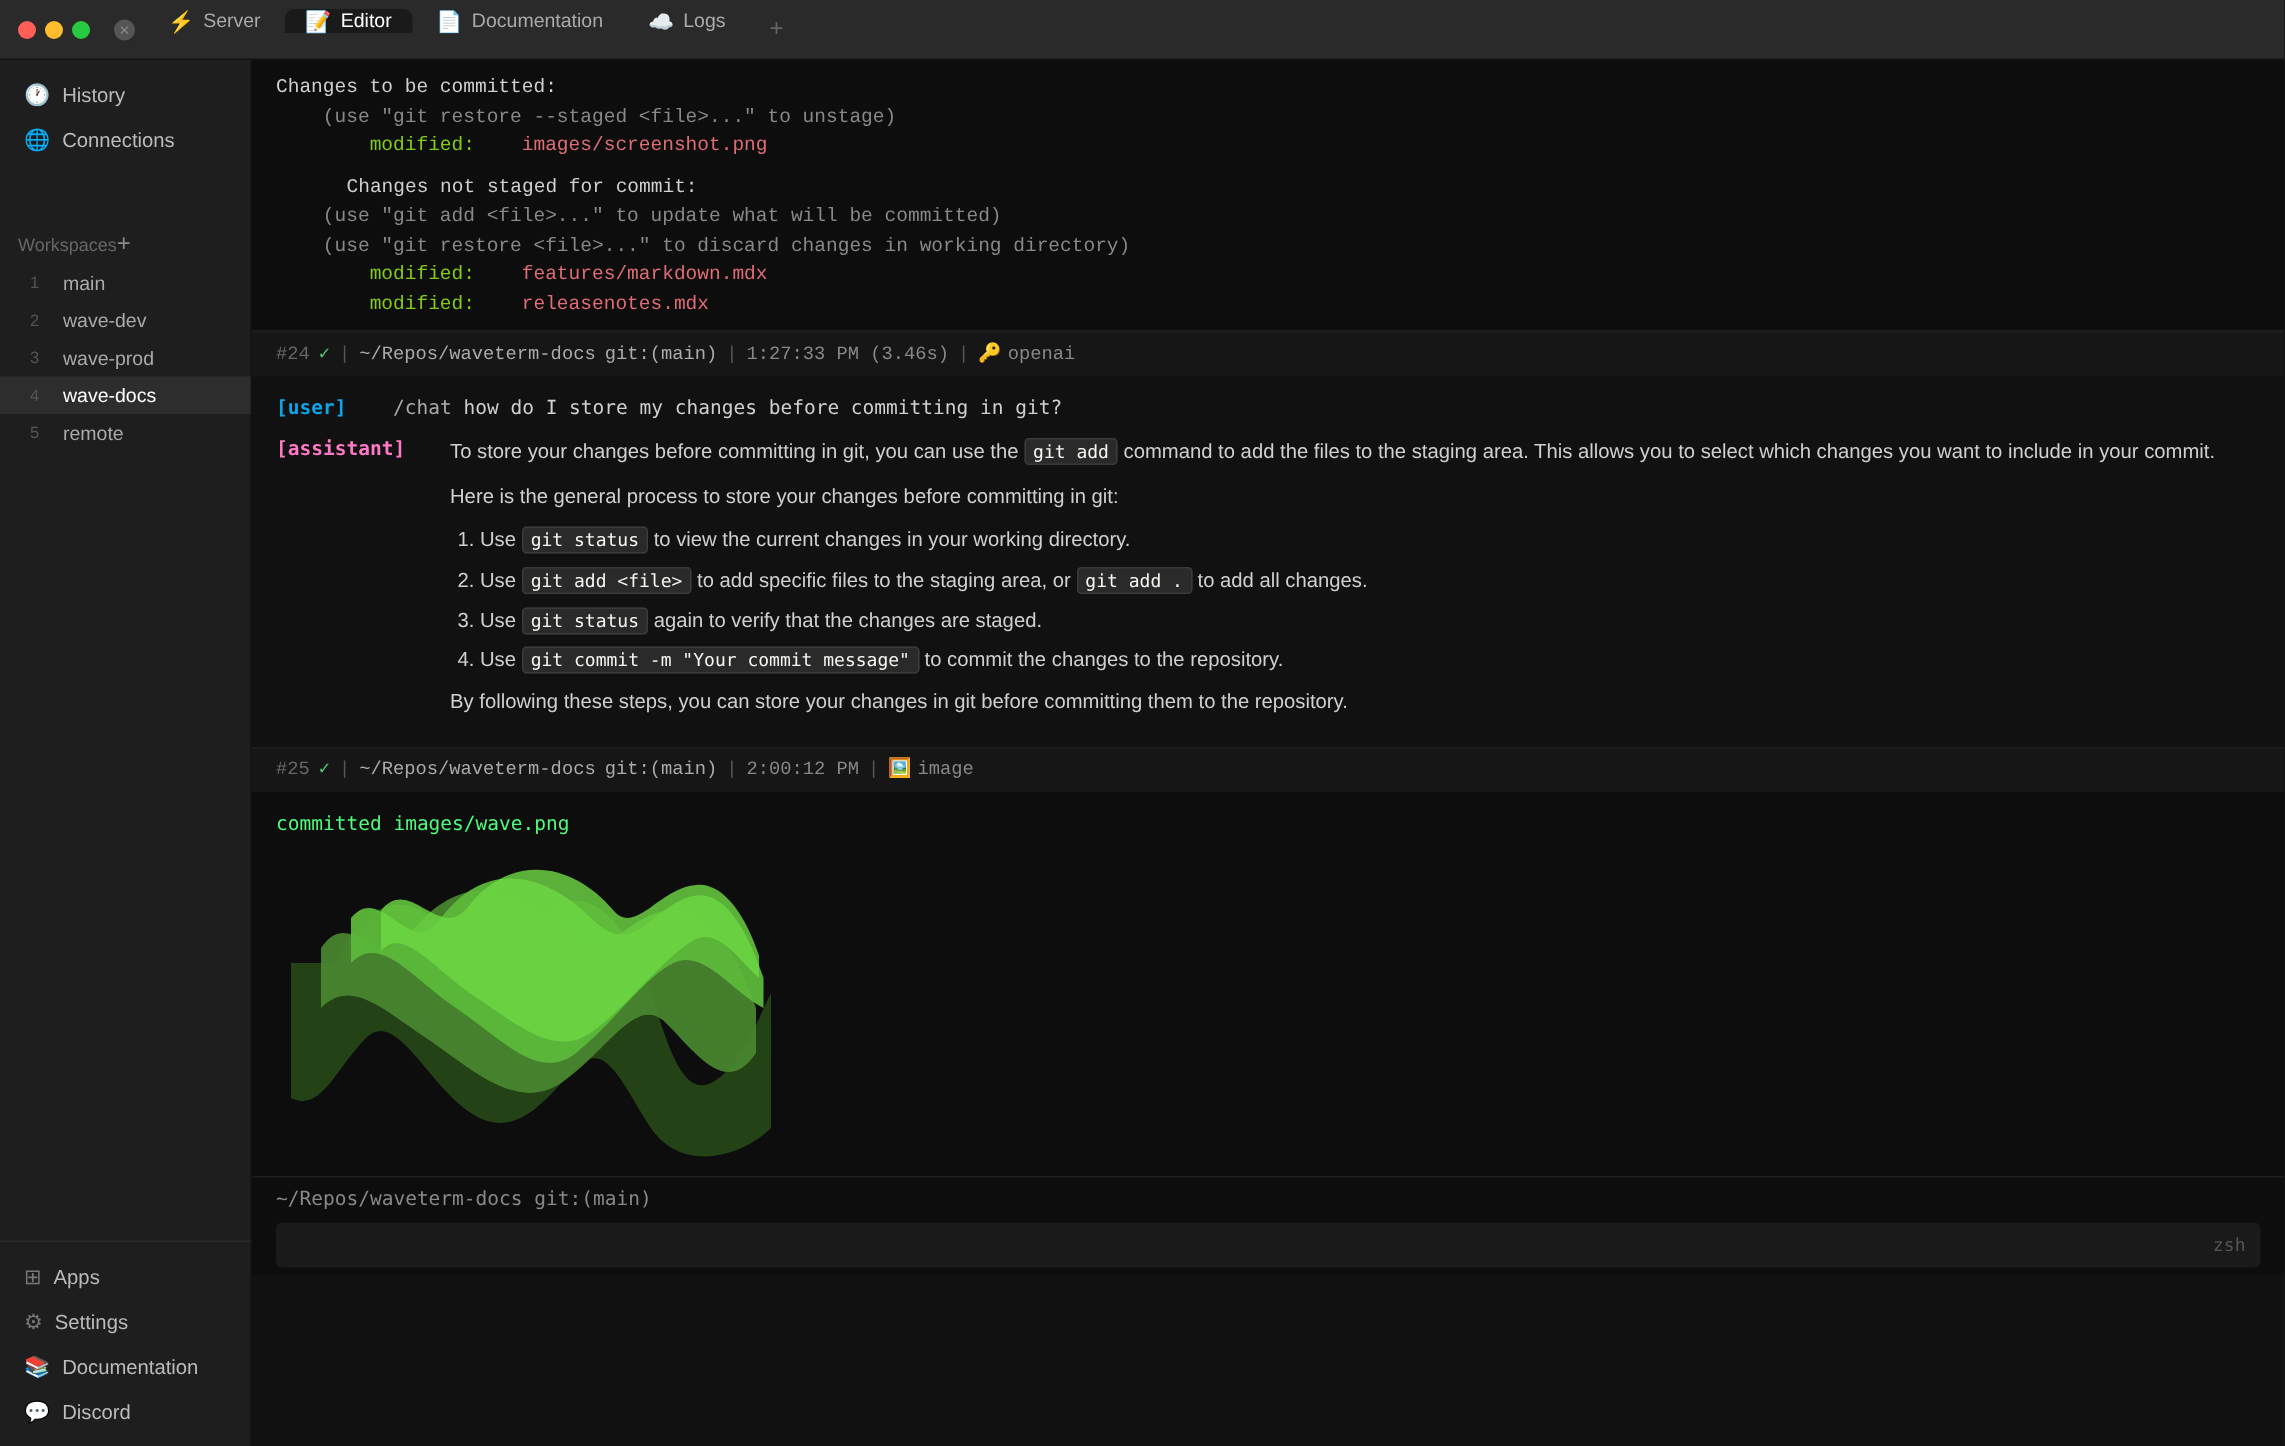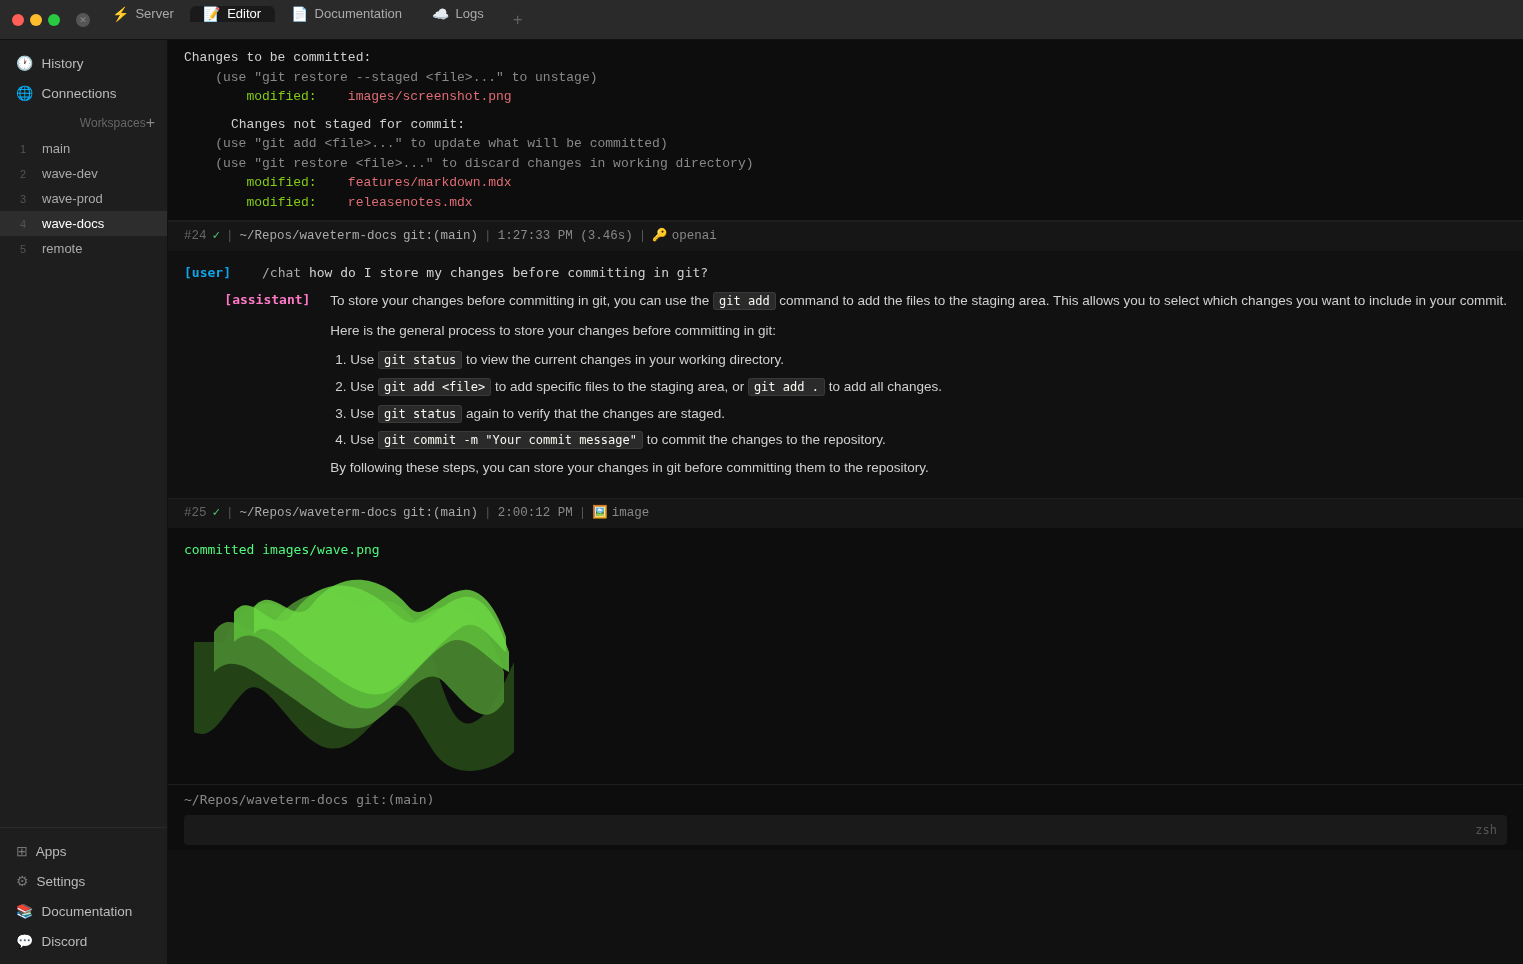--- a/index.html
+++ b/index.html
@@ -108,21 +108,22 @@
       margin: 0 4px;
     }
     .sidebar-icon { font-size: 14px; color: #777; }
 
     .sidebar-section {
       padding: 6px 12px 4px 12px;
       font-size: 12px;
       color: #666;
       display: flex;
       align-items: center;
-      justify-content: flex-end;
+      justify-content: flex-start;
+      margin-top: 40px;
     }
     .sidebar-section-label { font-size: 12px; color: #666; }
     .add-btn { color: #888; font-size: 16px; cursor: pointer; }
 
     .workspace-item {
       display: flex;
       align-items: center;
       gap: 8px;
       padding: 5px 12px 5px 20px;
       font-size: 13px;
@@ -201,22 +202,21 @@
       margin-bottom: 8px;
       font-family: 'Menlo', 'Monaco', monospace;
       font-size: 13px;
     }
     .chat-user-label { color: #0ea5e9; font-weight: bold; min-width: 70px; }
     .chat-assistant-label { color: #ff79c6; font-weight: bold; min-width: 100px; font-family: 'Menlo', monospace; font-size: 13px; }
 
     .chat-assistant {
       display: flex;
       align-items: flex-start;
-      gap: 6px;
-      justify-content: flex-end;
+      gap: 16px;
     }
     .chat-assistant-body {
       color: #d0d0d0;
       font-family: -apple-system, BlinkMacSystemFont, sans-serif;
       font-size: 13.5px;
       line-height: 1.6;
     }
     .chat-assistant-body p { margin-bottom: 8px; }
     .inline-code {
       background: #2a2a2a;

